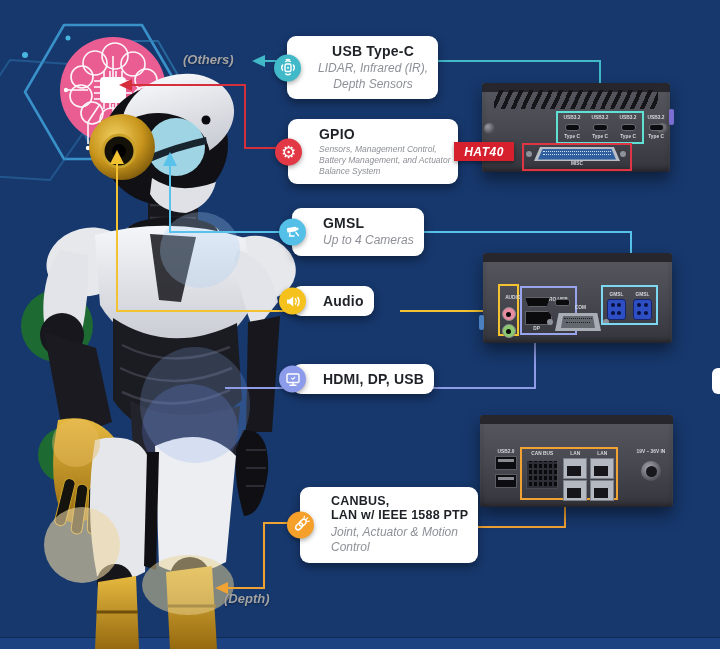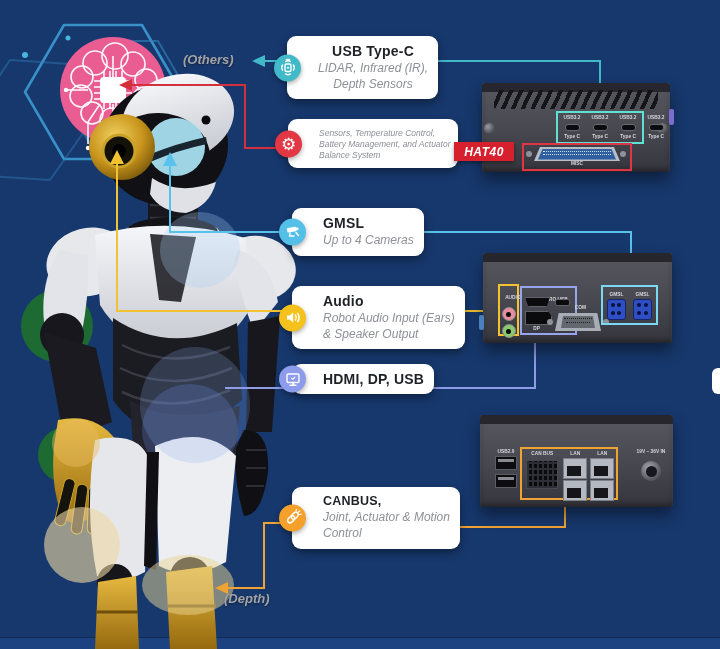--- a/index.html
+++ b/index.html
@@ -230,22 +230,23 @@
     </div>
     <div class="title">USB Type-C</div>
     <div class="sub">
       <span>LIDAR, Infrared (IR),</span>
       <span>Depth Sensors</span>
     </div>
   </div>
 
   <div class="callout" style="left:288px;top:119px;padding-right:7px;">
     <div class="badge" style="background:#e23744;font-size:17px;">⚙</div>
+    <div class="title">GPIO</div>
     <div class="sub" style="font-size:8.5px;">
-      <span>Sensors, Temperature Control,</span>
+      <span>Sensors, Management Control,</span>
       <span>Battery Management, and Actuator</span>
       <span>Balance System</span>
     </div>
   </div>
 
   <div class="callout" style="left:292px;top:208px;">
     <div class="badge" style="background:#54c0e8;">
       <svg width="18" height="18" viewBox="0 0 18 18" fill="none" stroke="#fff" stroke-width="1.4" stroke-linecap="round">
         <rect x="3" y="5" width="9.5" height="4.5" rx="1" transform="rotate(-10 7 7)" fill="#fff" stroke="none"></rect>
         <circle cx="13.2" cy="6.3" r="1.4" fill="#fff" stroke="none"></circle>
@@ -261,46 +262,43 @@
 
   <div class="callout" style="left:292px;top:286px;">
     <div class="badge" style="background:#f5c21d;">
       <svg width="18" height="18" viewBox="0 0 18 18" fill="none" stroke="#fff" stroke-width="1.5" stroke-linecap="round">
         <path d="M3,7 h2.6 l3.6,-3 v10 l-3.6,-3 H3 Z" fill="#fff" stroke="none"></path>
         <path d="M11.5,6.5 q1.6,2.5 0,5"></path>
           <path d="M13.8,5 q2.6,4 0,8"></path>
       </svg>
     </div>
     <div class="title">Audio</div>
-    <div class="sub">
-      <span>Robot Audio Input (Ears)</span>
-      <span>&amp; Speaker Output</span>
-    </div>
   </div>
 
   <div class="callout" style="left:292px;top:364px;">
     <div class="badge" style="background:#8c9bea;">
       <svg width="18" height="18" viewBox="0 0 18 18" fill="none" stroke="#fff" stroke-width="1.4" stroke-linecap="round">
         <rect x="3" y="3.5" width="12" height="8.5" rx="1.2"></rect>
         <path d="M9,12 v2.2 M6,14.8 h6"></path>
           <path d="M7.5,7.8 l1.5,1 1.8,-2.2" stroke-width="1.2"></path>
       </svg>
     </div>
     <div class="title">HDMI, DP, USB</div>
   </div>
 
-  <div class="callout" style="left:292px;top:487px;">
+  <div class="callout" style="left:300px;top:487px;">
     <div class="badge" style="background:#f5a02b;">
       <svg width="18" height="18" viewBox="0 0 18 18" fill="none" stroke="#fff" stroke-width="1.5" stroke-linecap="round">
         <ellipse cx="7.2" cy="10.8" rx="2.6" ry="4" transform="rotate(45 7.2 10.8)"></ellipse>
         <ellipse cx="10.8" cy="7.2" rx="2.6" ry="4" transform="rotate(45 10.8 7.2)"></ellipse>
         <path d="M14.5,3.5 l1.2,-1.2 M15.6,6 l1.6,-.4 M12,2.4 l.4,-1.6" stroke-width="1.2"></path>
       </svg>
     </div>
     <div class="title small">CANBUS,</div>
+    <div class="title small">LAN w/ IEEE 1588 PTP</div>
     <div class="sub">
       <span>Joint, Actuator &amp; Motion</span>
       <span>Control</span>
     </div>
   </div>
 
   <div class="device" style="left:482px;top:83px;width:188px;height:89px;">
     <div class="topface"></div>
     <div class="vent" style="left:12px;top:7px;width:164px;height:19px;"></div>
     <div class="screw" style="left:2px;top:40px;"></div>

